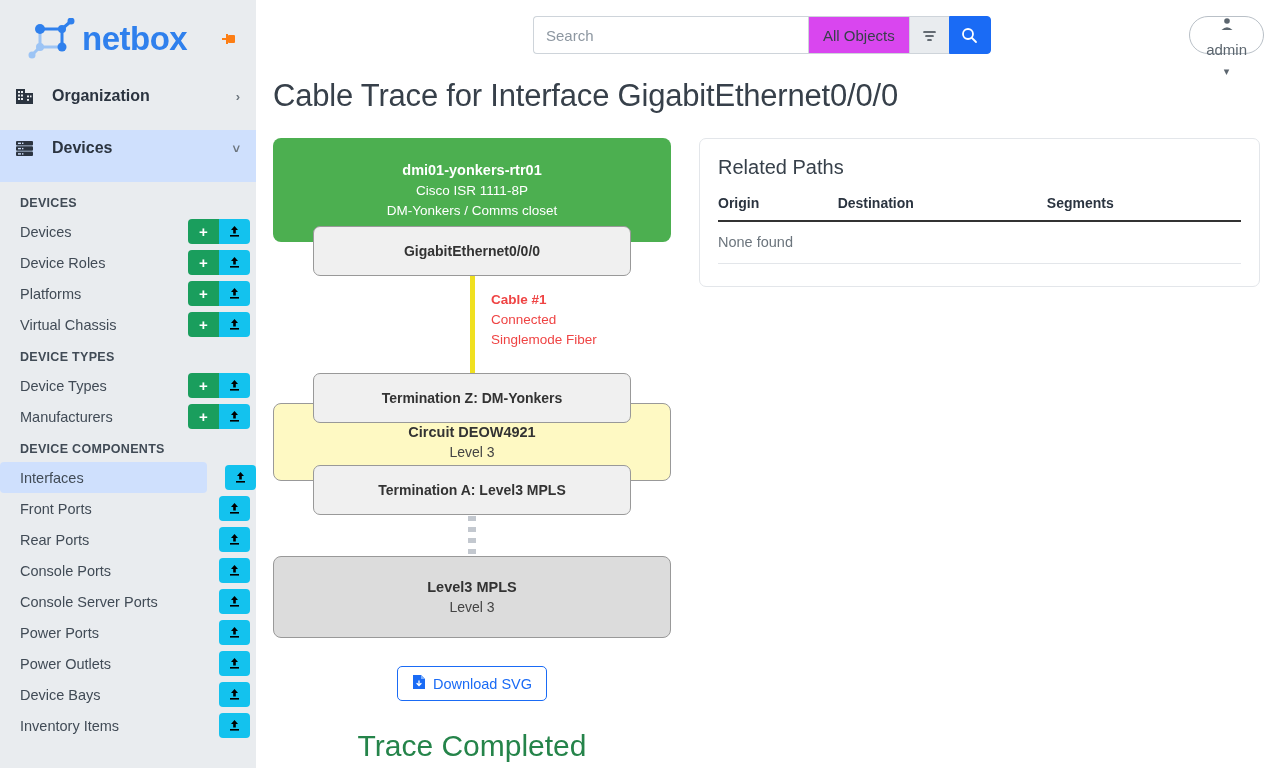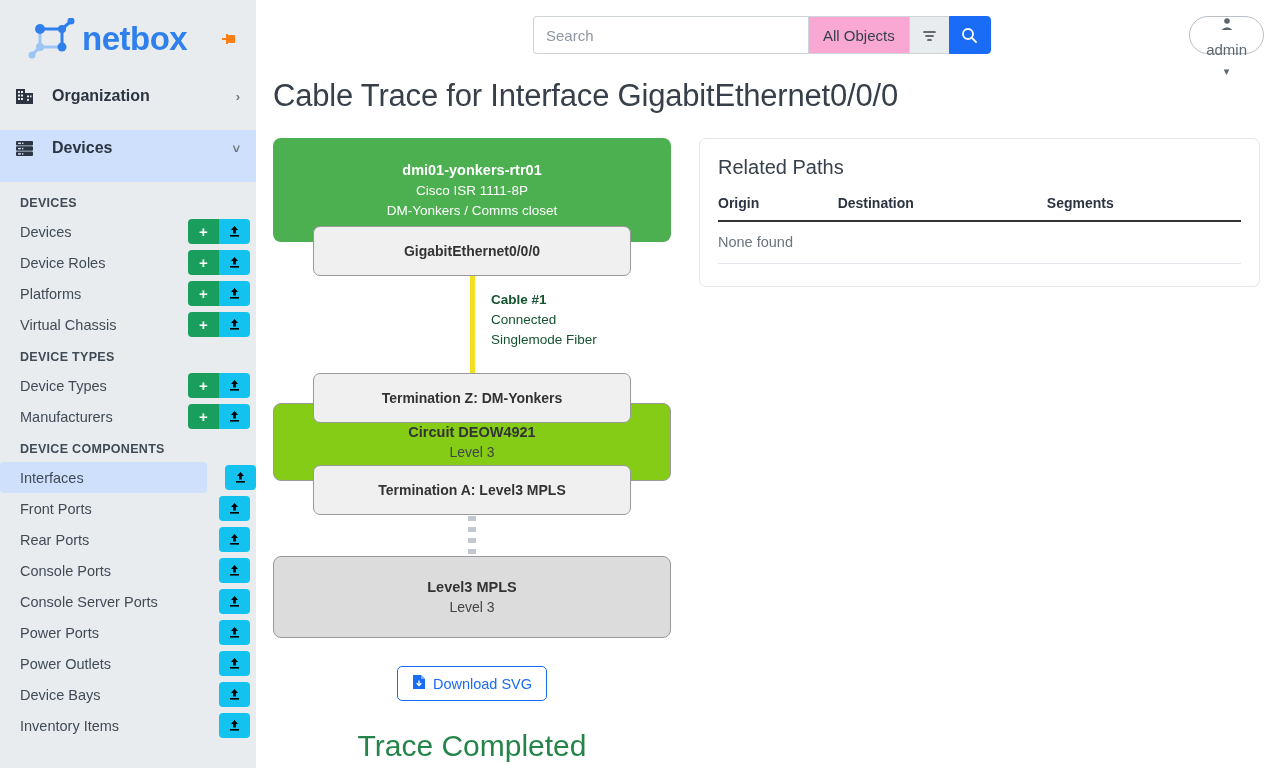--- a/index.html
+++ b/index.html
@@ -76,21 +76,21 @@
   .search-input {
     width: 275px; height: 38px;
     border: 1px solid #ced4da; border-right: none;
     border-radius: 4px 0 0 4px;
     padding: 0 12px; font-size: 15px; color: #37404a;
     outline: none; background: #fff;
   }
   .search-input::placeholder { color: #8d97a1; }
   .obj-select {
     display: flex; align-items: center; padding: 0 14px;
-    background: #f9a8d4; border: 1px solid #ced4da; border-right: none;
+    background: #d946ef; border: 1px solid #ced4da; border-right: none;
     font-size: 15px; color: #37404a; cursor: pointer;
   }
   .filter-btn {
     display: flex; align-items: center; justify-content: center;
     width: 40px; background: #e9ecef;
     border: 1px solid #ced4da; border-right: none; cursor: pointer;
   }
   .search-btn {
     display: flex; align-items: center; justify-content: center;
     width: 42px; background: #1a6bf5; border: 1px solid #1a6bf5;
@@ -134,25 +134,25 @@
   .cable-row {
     position: relative; width: 398px; height: 97px;
     display: flex;
   }
   .cable-line {
     position: absolute; left: 199px; top: 0; width: 5px; height: 97px;
     background: #f0e020; transform: translateX(-2px);
   }
   .cable-info {
     position: absolute; left: 218px; top: 14px;
-    font-size: 13.5px; color: #14532d; line-height: 20px; text-align: left;
+    font-size: 13.5px; color: #ef4444; line-height: 20px; text-align: left;
   }
   .cable-info .ci-title { font-weight: bold; }
   .node-circuit {
-    background: #84cc16; border: 1px solid #999; border-radius: 8px;
+    background: #fef9c3; border: 1px solid #999; border-radius: 8px;
     width: 398px; height: 78px; margin-top: -20px;
     display: flex; flex-direction: column; align-items: center; justify-content: center;
     gap: 4px; position: relative; z-index: 1;
   }
   .node-circuit .c-title { font-weight: bold; font-size: 14.5px; color: #333; }
   .node-circuit .c-sub { font-size: 14px; color: #444; }
   .dots {
     height: 38px; width: 8px; position: relative;
     background-image: linear-gradient(#c3c8cf 50%, transparent 0);
     background-size: 8px 11px; background-repeat: repeat-y;

